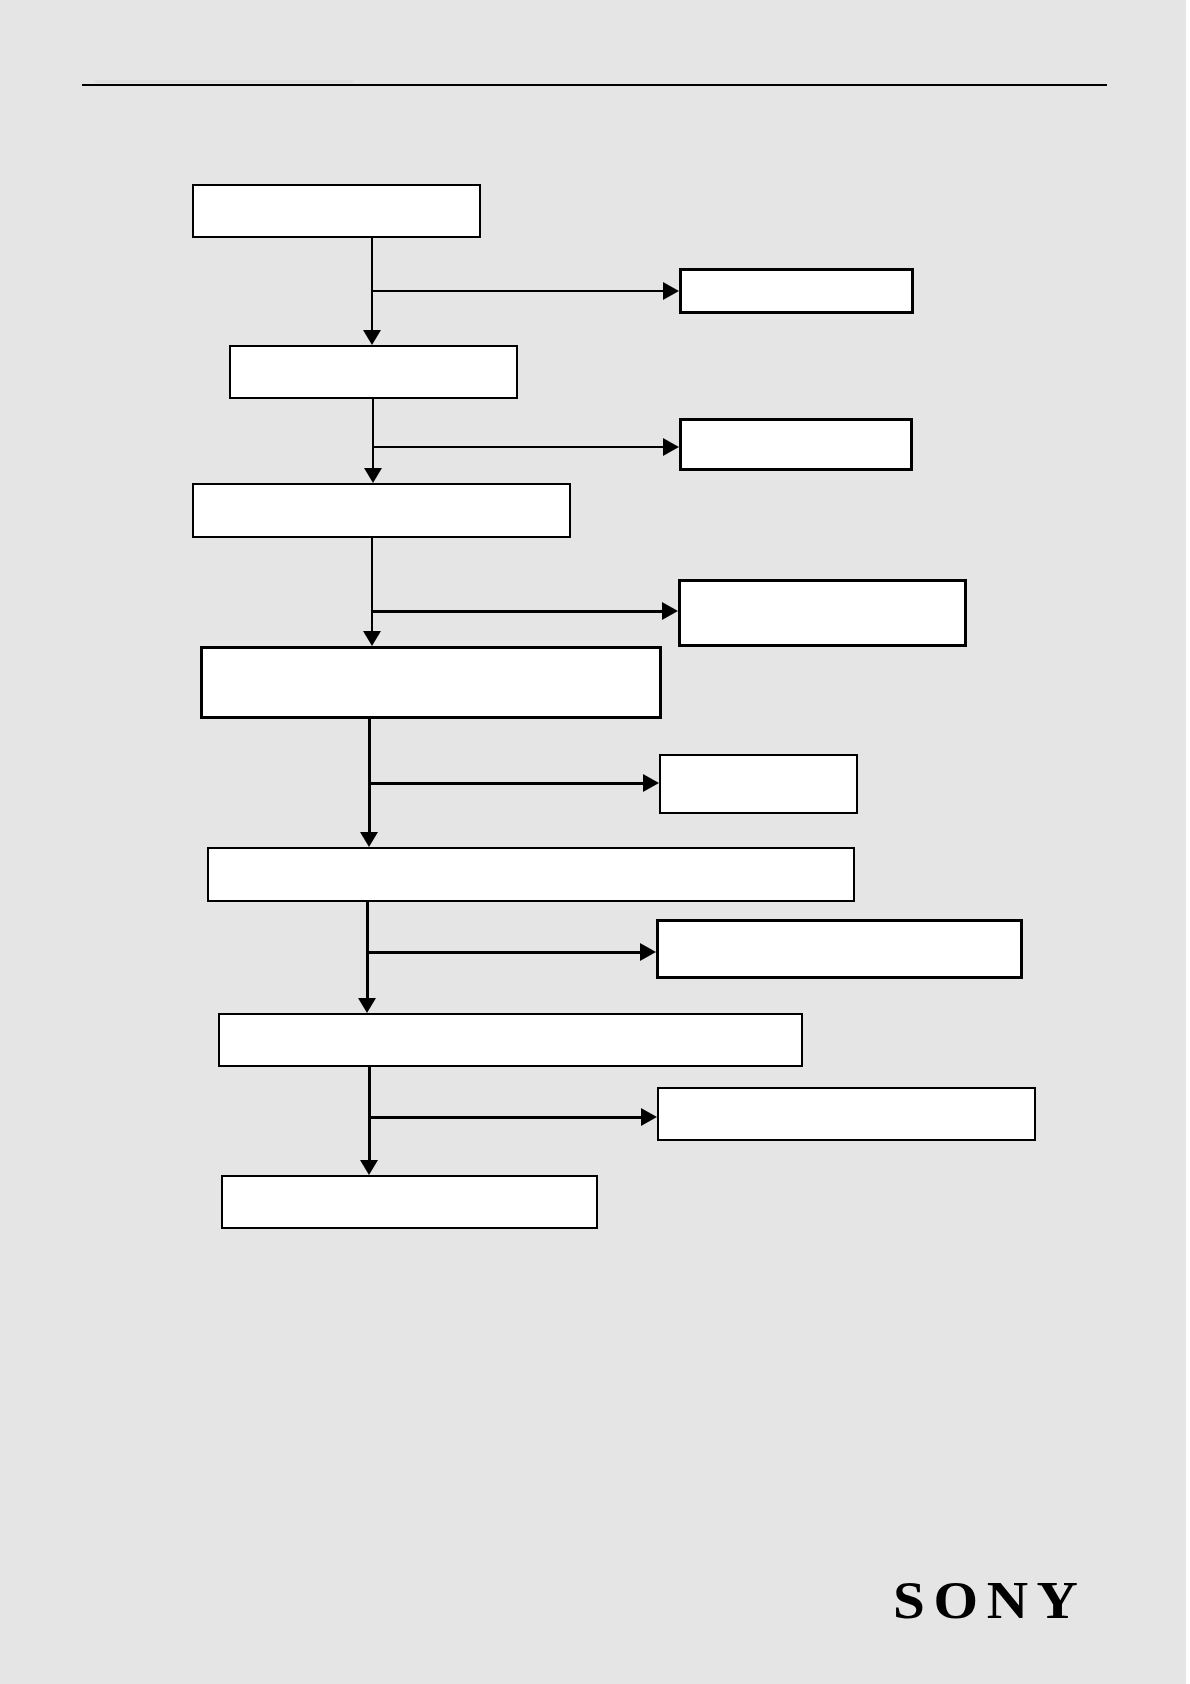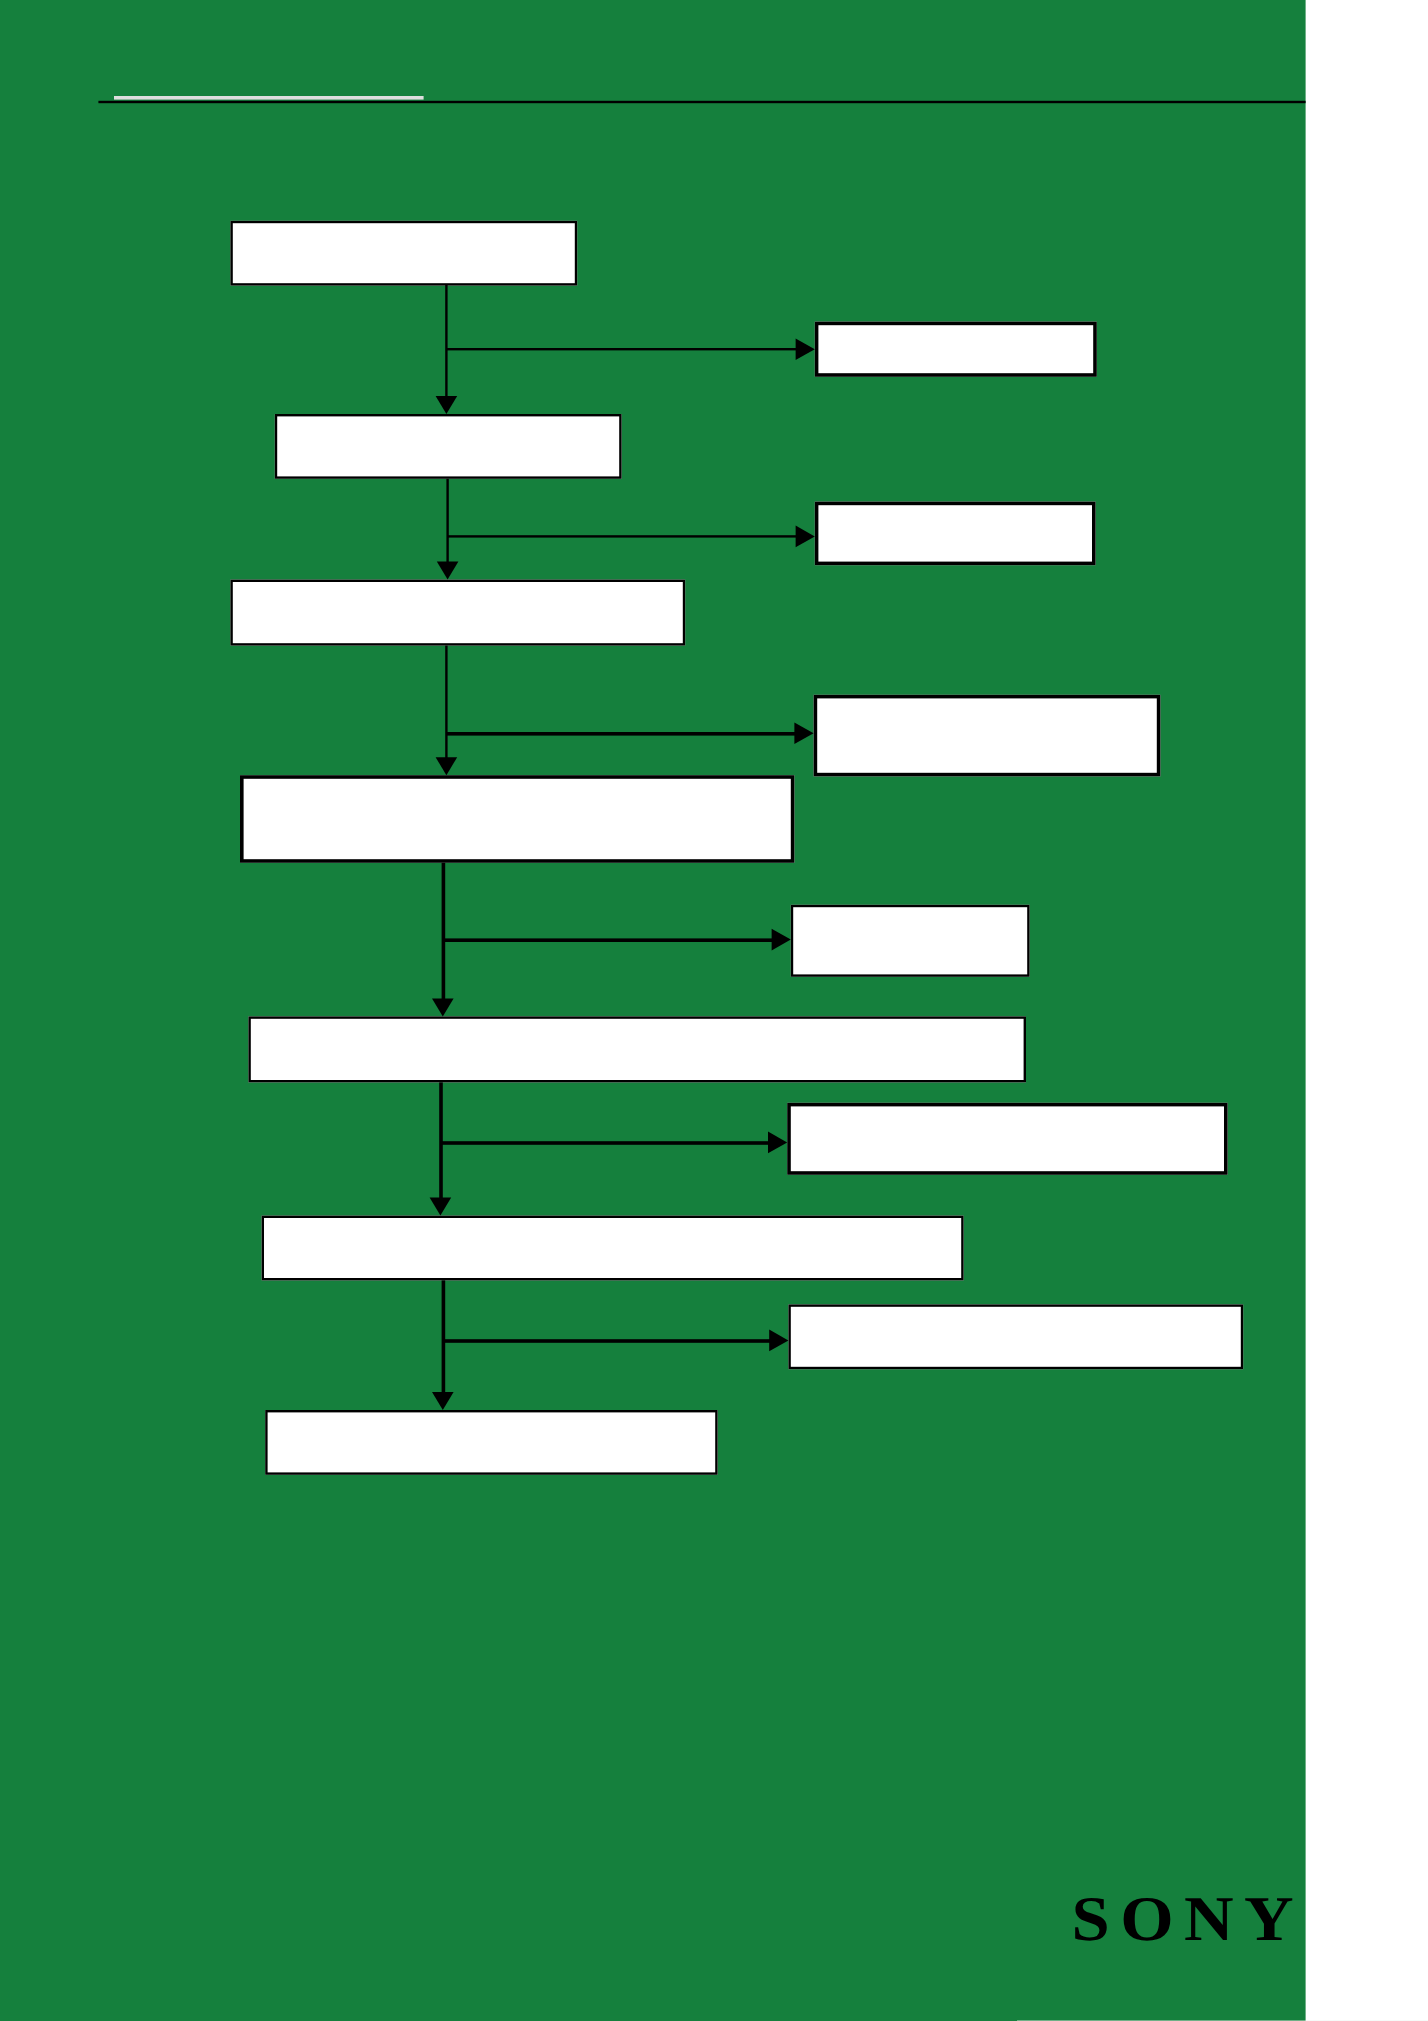--- a/index.html
+++ b/index.html
@@ -2,23 +2,23 @@
 <html><head>
 <meta charset="utf-8">
 <style>
   html, body {
     margin: 0;
     padding: 0;
     background: #ffffff;
   }
   .page {
     position: relative;
-    width: 1088px;
+    width: 1186px;
     height: 1684px;
-    background: #15803d;
+    background: #e5e5e5;
     overflow: hidden;
     font-family: "Liberation Serif", serif;
   }
   .rule {
     position: absolute;
     background: #000000;
   }
   .rule-shadow {
     position: absolute;
     background: #dedede;

